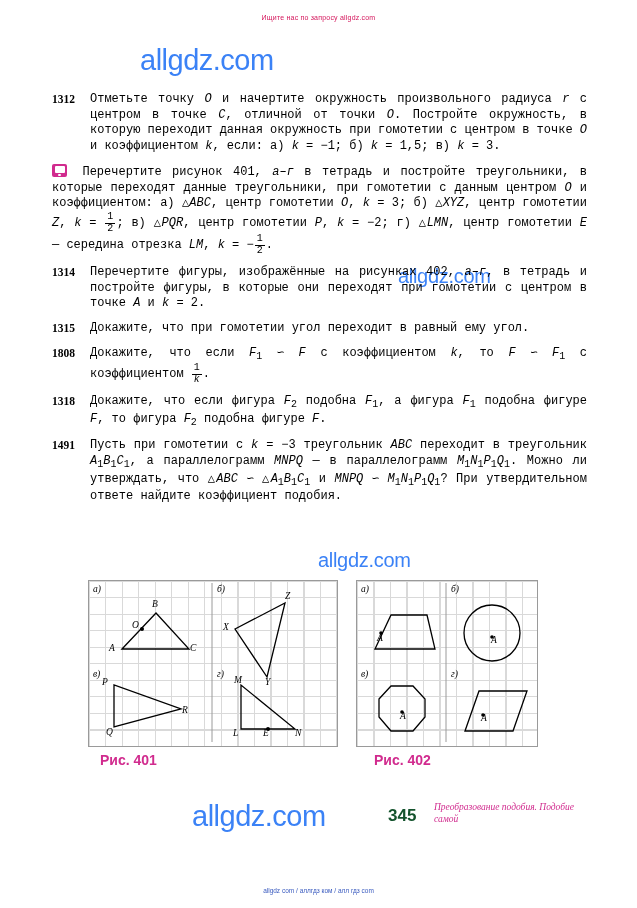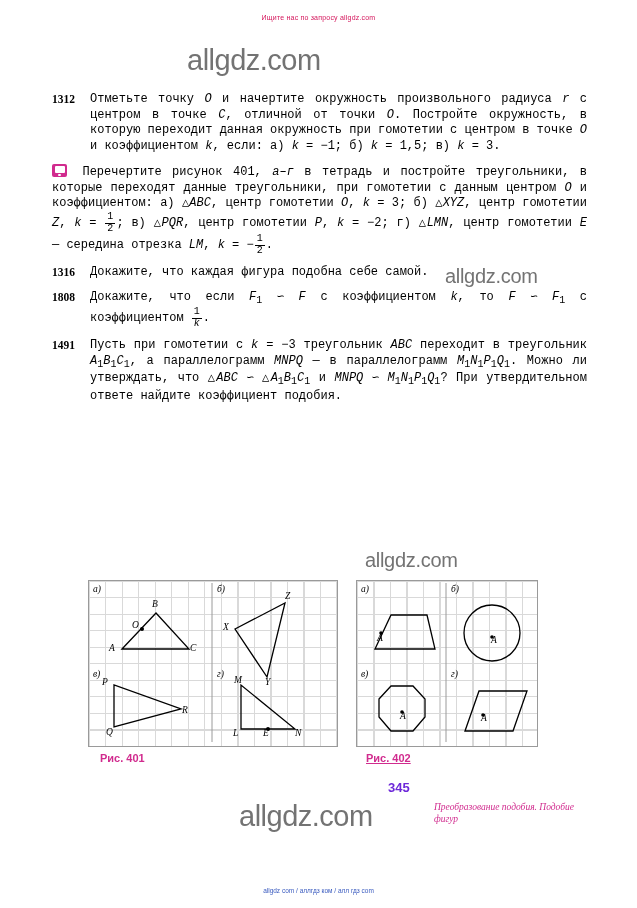--- a/index.html
+++ b/index.html
@@ -14,22 +14,22 @@
   .page{position:relative;width:637px;height:908px;}
 
   .top-note{
     position:absolute;top:14px;left:0;width:637px;
     text-align:center;font-family:"Liberation Sans",sans-serif;
     font-size:7px;color:#d4145a;letter-spacing:.2px;
   }
 
   .wm{
     font-family:"Liberation Sans",sans-serif;
-    color:#737373;font-weight:400;
-    position:absolute;white-space:nowrap;margin-left:47px;
+    color:#3b82f6;font-weight:400;
+    position:absolute;white-space:nowrap;
   }
   .wm1{top:44px;left:140px;font-size:29px;letter-spacing:-.5px;}
   .wm2{top:265px;left:398px;font-size:20px;letter-spacing:-.3px;}
   .wm3{top:549px;left:318px;font-size:20px;letter-spacing:-.3px;}
   .wm4{top:800px;left:192px;font-size:29px;letter-spacing:-.5px;}
 
   .content{position:absolute;top:92px;left:52px;width:535px;}
 
   .item{display:flex;margin-bottom:9px;}
   .num{
@@ -67,29 +67,29 @@
     position:absolute;top:0;border:1px solid #9a9a9a;
     background:
       repeating-linear-gradient(to right,#d9d9d9 0 1px,transparent 1px 16.5px),
       repeating-linear-gradient(to bottom,#d9d9d9 0 1px,transparent 1px 16.5px);
     background-color:#fff;
   }
   #fig401{left:0;width:248px;height:165px;}
   #fig402{left:268px;width:180px;height:165px;}
   .figcap{
     position:absolute;top:172px;font-family:"Liberation Sans",sans-serif;
-    font-weight:bold;font-size:11px;color:#d12b8e;
+    font-weight:bold;font-size:14px;color:#d12b8e;
   }
   #cap401{left:12px;}
-  #cap402{left:278px;text-decoration:underline;}
+  #cap402{left:286px;}
   .lbl{position:absolute;font-family:"Liberation Serif",serif;font-style:italic;font-size:9.5px;}
 
   .pagenum{
-    position:absolute;left:388px;top:780px;font-family:"Liberation Sans",sans-serif;
-    font-weight:bold;font-size:13px;color:#6d28d9;
+    position:absolute;left:388px;top:806px;font-family:"Liberation Sans",sans-serif;
+    font-weight:bold;font-size:17px;color:#14532d;
   }
   .runhead{
     position:absolute;left:434px;top:802px;width:140px;
     font-family:"Liberation Serif",serif;font-style:italic;font-size:9.5px;
     color:#d12b8e;line-height:1.25;
   }
   .footer{
     position:absolute;left:0;top:887px;width:637px;text-align:center;
     font-family:"Liberation Sans",sans-serif;font-size:6.5px;color:#3a5bbf;
   }
@@ -115,34 +115,46 @@
       </div>
     </div>
 
     <div class="item">
       <div class="body">
         <span class="tabletbadge"></span>
         Перечертите рисунок 401, <i>а–г</i> в тетрадь и постройте треугольники, в которые переходят данные треугольники, при гомотетии с данным центром <i>O</i> и коэффициентом: а)&nbsp;△<i>ABC</i>, центр гомотетии <i>O</i>, <i>k</i>&nbsp;=&nbsp;3; б)&nbsp;△<i>XYZ</i>, центр гомотетии <i>Z</i>, <i>k</i>&nbsp;=&nbsp;<span class="frac"><span class="t">1</span><span class="b">2</span></span>; в)&nbsp;△<i>PQR</i>, центр гомотетии <i>P</i>, <i>k</i>&nbsp;=&nbsp;−2; г)&nbsp;△<i>LMN</i>, центр гомотетии <i>E</i> — середина отрезка <i>LM</i>, <i>k</i>&nbsp;=&nbsp;−<span class="frac"><span class="t">1</span><span class="b">2</span></span>.
       </div>
     </div>
 
-
-
-    <div class="item">
-      <div class="num">1316</div>
-      <div class="body">Докажите, что каждая фигура подобна себе самой.</div>
-    </div>
+    <div class="item">
+      <div class="num">1314</div>
+      <div class="body">
+        Перечертите фигуры, изображённые на рисунках 402, <i>а–г</i>, в тетрадь и постройте фигуры, в которые они переходят при гомотетии с центром в точке <i>A</i> и <i>k</i>&nbsp;=&nbsp;2.
+      </div>
+    </div>
+
+    <div class="item">
+      <div class="num">1315</div>
+      <div class="body">Докажите, что при гомотетии угол переходит в равный ему угол.</div>
+    </div>
+
 
     <div class="item">
       <div class="num">1808</div>
       <div class="body">
         Докажите, что если <i>F</i><sub>1</sub> ∽ <i>F</i> с коэффициентом <i>k</i>, то <i>F</i> ∽ <i>F</i><sub>1</sub> с коэффициентом <span class="frac"><span class="t">1</span><span class="b"><i>k</i></span></span>.
       </div>
     </div>
 
+    <div class="item">
+      <div class="num">1318</div>
+      <div class="body">
+        Докажите, что если фигура <i>F</i><sub>2</sub> подобна <i>F</i><sub>1</sub>, а фигура <i>F</i><sub>1</sub> подобна фигуре <i>F</i>, то фигура <i>F</i><sub>2</sub> подобна фигуре <i>F</i>.
+      </div>
+    </div>
 
     <div class="item">
       <div class="num">1491</div>
       <div class="body">
         Пусть при гомотетии с <i>k</i>&nbsp;=&nbsp;−3 треугольник <i>ABC</i> переходит в треугольник <i>A</i><sub>1</sub><i>B</i><sub>1</sub><i>C</i><sub>1</sub>, а параллелограмм <i>MNPQ</i> — в параллелограмм <i>M</i><sub>1</sub><i>N</i><sub>1</sub><i>P</i><sub>1</sub><i>Q</i><sub>1</sub>. Можно ли утверждать, что △<i>ABC</i> ∽ △<i>A</i><sub>1</sub><i>B</i><sub>1</sub><i>C</i><sub>1</sub> и <i>MNPQ</i> ∽ <i>M</i><sub>1</sub><i>N</i><sub>1</sub><i>P</i><sub>1</sub><i>Q</i><sub>1</sub>? При утвердительном ответе найдите коэффициент подобия.
       </div>
     </div>
 
   </div>
 
@@ -207,16 +219,16 @@
       <span class="lbl" style="left:134px;top:54px;">A</span>
       <span class="lbl" style="left:43px;top:130px;">A</span>
       <span class="lbl" style="left:124px;top:132px;">A</span>
     </div>
 
     <div class="figcap" id="cap401">Рис. 401</div>
     <div class="figcap" id="cap402">Рис. 402</div>
   </div>
 
   <div class="pagenum">345</div>
-  <div class="runhead">Преобразование подобия. Подобие фигур</div>
+  <div class="runhead">Преобразование подобия. Подобие самой</div>
   <div class="footer">allgdz com / аллгдз ком / алл гдз com</div>
 
 </div>
 
 </body></html>

